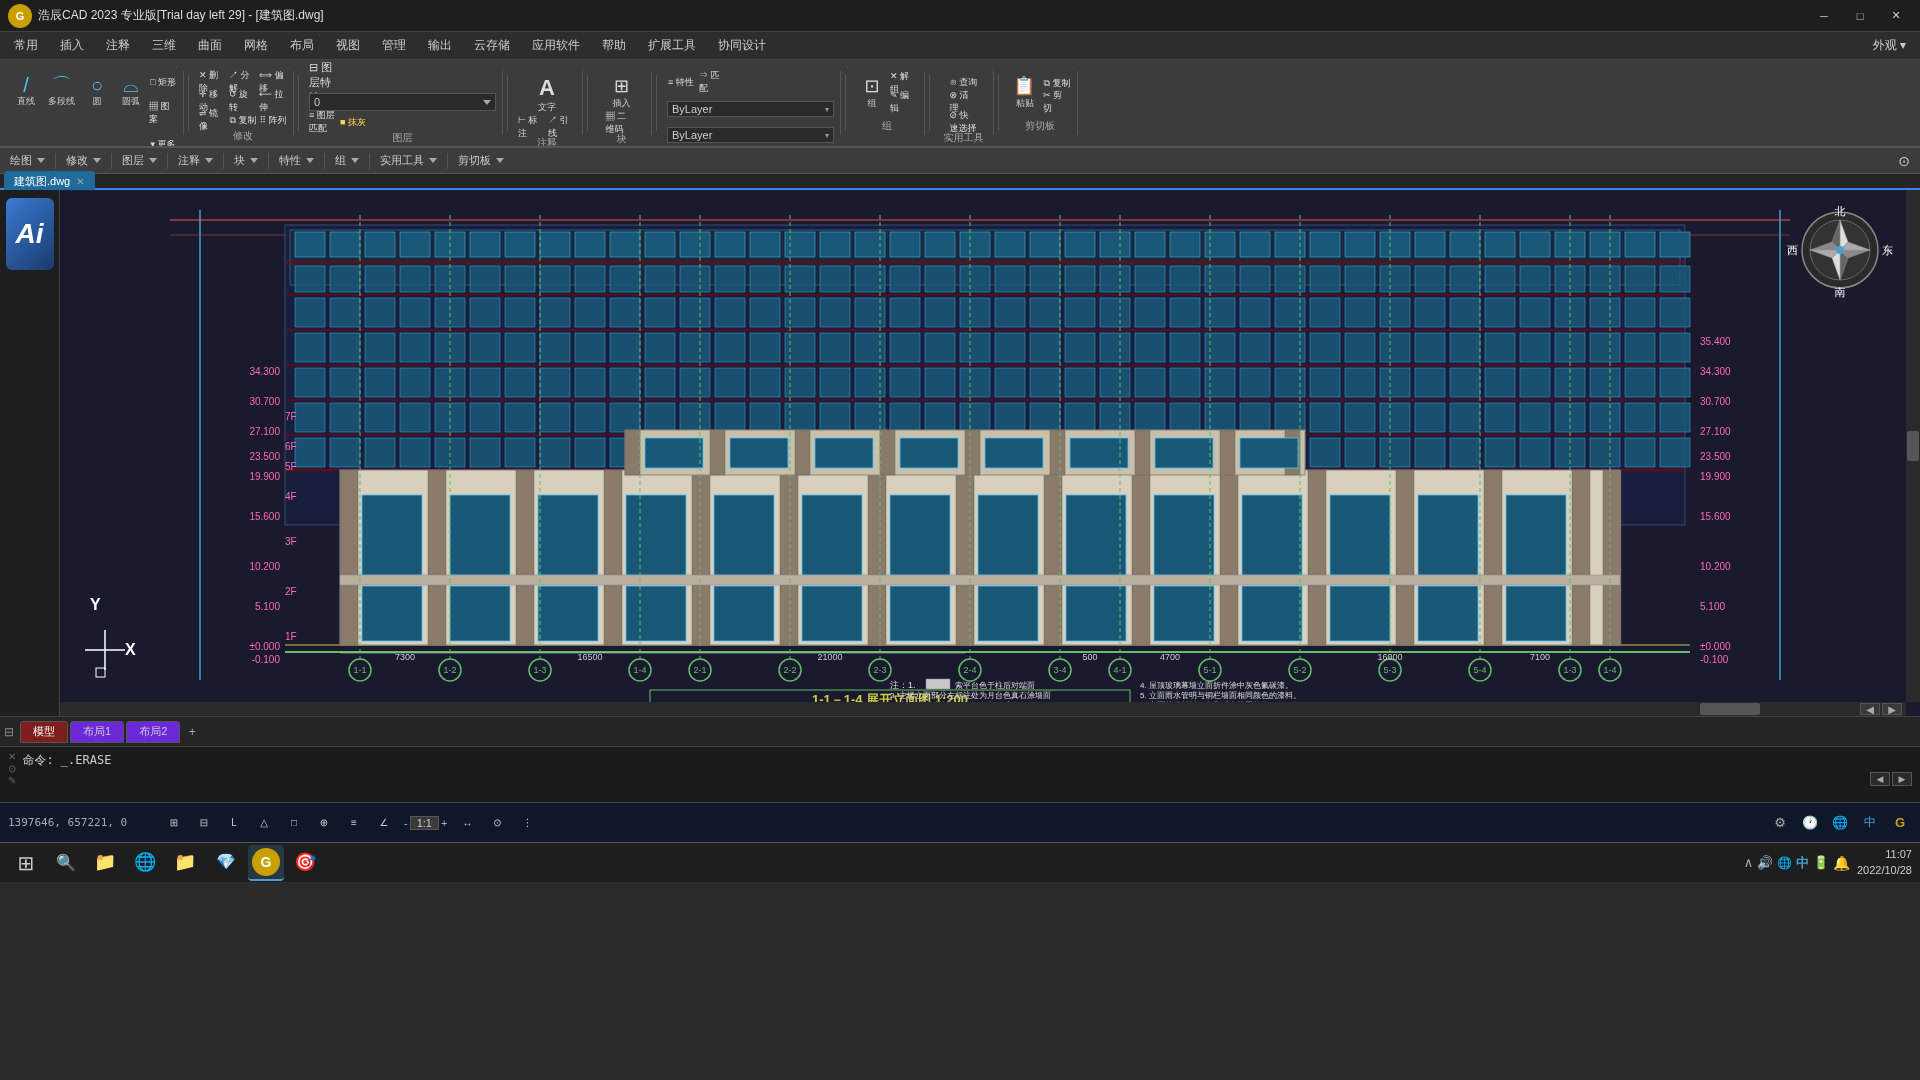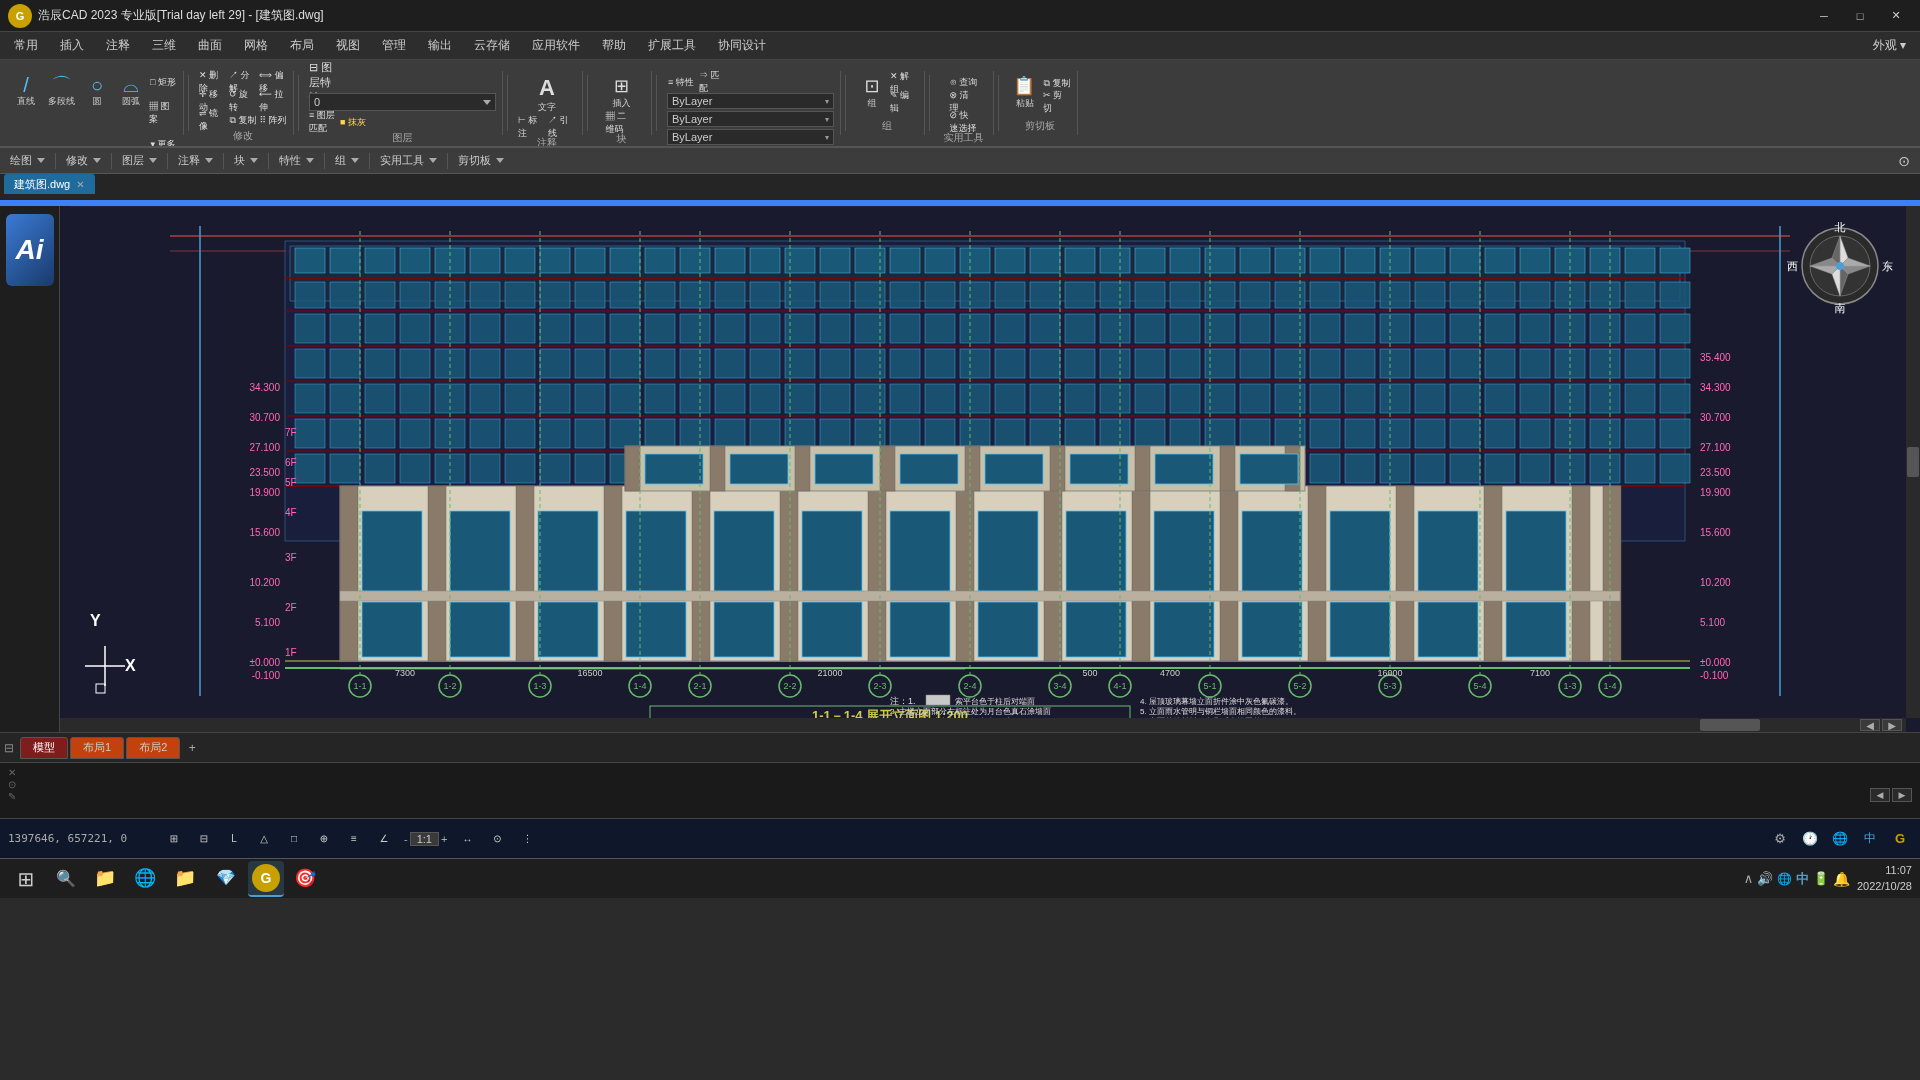--- a/index.html
+++ b/index.html
@@ -155,24 +155,25 @@
     .tb2-sep {
       width: 1px;
       height: 16px;
       background: #555;
       margin: 0 2px;
     }
 
     
     #doc-tabs {
       width: 100%;
-      height: 32px;
+      height: 16px;
       background: #252525;
       display: flex;
-      border-bottom: 6px solid #3b82f6;
+      align-items: center;
+      border-bottom: 2px solid #3b82f6;
       padding: 0 4px;
     }
     .doc-tab {
       height: 20px;
       padding: 0 10px;
       display: flex;
       align-items: center;
       gap: 6px;
       background: #3a3a3a;
       border-top-left-radius: 3px;
@@ -243,21 +244,21 @@
       background: #252525;
       display: flex;
       align-items: center;
       border-top: 1px solid #444;
       padding: 0 4px;
       gap: 2px;
     }
     .model-tab {
       height: 22px;
       padding: 0 12px;
-      background: #c2410c;
+      background: #6d28d9;
       border: 1px solid #555;
       border-radius: 3px 3px 0 0;
       font-size: 11px;
       color: #ccc;
       cursor: pointer;
       display: flex;
       align-items: center;
     }
     .model-tab.active { background: #7f1d1d; color: white; }
     .model-tab-add {
@@ -617,21 +618,21 @@
             <div class="ribbon-btn-sm">▦ 二维码</div>
           </div>
         </div>
       </div>
       <div class="ribbon-group-label">块</div>
     </div>
 
     <div class="ribbon-separator"></div>
 
     <div class="ribbon-group" style="min-width:180px">
-      <div style="display:flex;flex-direction:column;gap:2px;width:100%">
+      <div style="display:flex;flex-direction:column;gap:10px;width:100%">
         <div style="display:flex;gap:4px;align-items:center">
           <div class="ribbon-btn-sm">≡ 特性</div>
           <div class="ribbon-btn-sm">⇒ 匹配</div>
         </div>
         <div class="props-dropdown">
           <span>ByLayer</span>
           <span class="dropdown-arrow">▾</span>
         </div>
         <div class="props-dropdown">
           <span>ByLayer</span>
@@ -1330,20 +1331,23 @@
 </div>
 
 <div id="command-area">
   <div style="display:flex;align-items:flex-start;gap:6px">
     <div style="display:flex;flex-direction:column;gap:1px">
       <span style="color:#666;font-size:10px;cursor:pointer">✕</span>
       <span style="color:#666;font-size:10px;cursor:pointer">⊙</span>
       <span style="color:#666;font-size:10px;cursor:pointer">✎</span>
     </div>
     <div style="flex:1">
+      <div class="cmd-line">
+        <span>命令: _.ERASE</span>
+      </div>
     </div>
     <div style="display:flex;gap:2px;align-self:flex-end">
       <div style="width:20px;height:14px;background:#2a2a2a;border:1px solid #555;display:flex;align-items:center;justify-content:center;cursor:pointer;color:#aaa;font-size:9px">◀</div>
       <div style="width:20px;height:14px;background:#2a2a2a;border:1px solid #555;display:flex;align-items:center;justify-content:center;cursor:pointer;color:#aaa;font-size:9px">▶</div>
     </div>
   </div>
 </div>
 
 <div id="status-bar">
   <div id="status-left">

